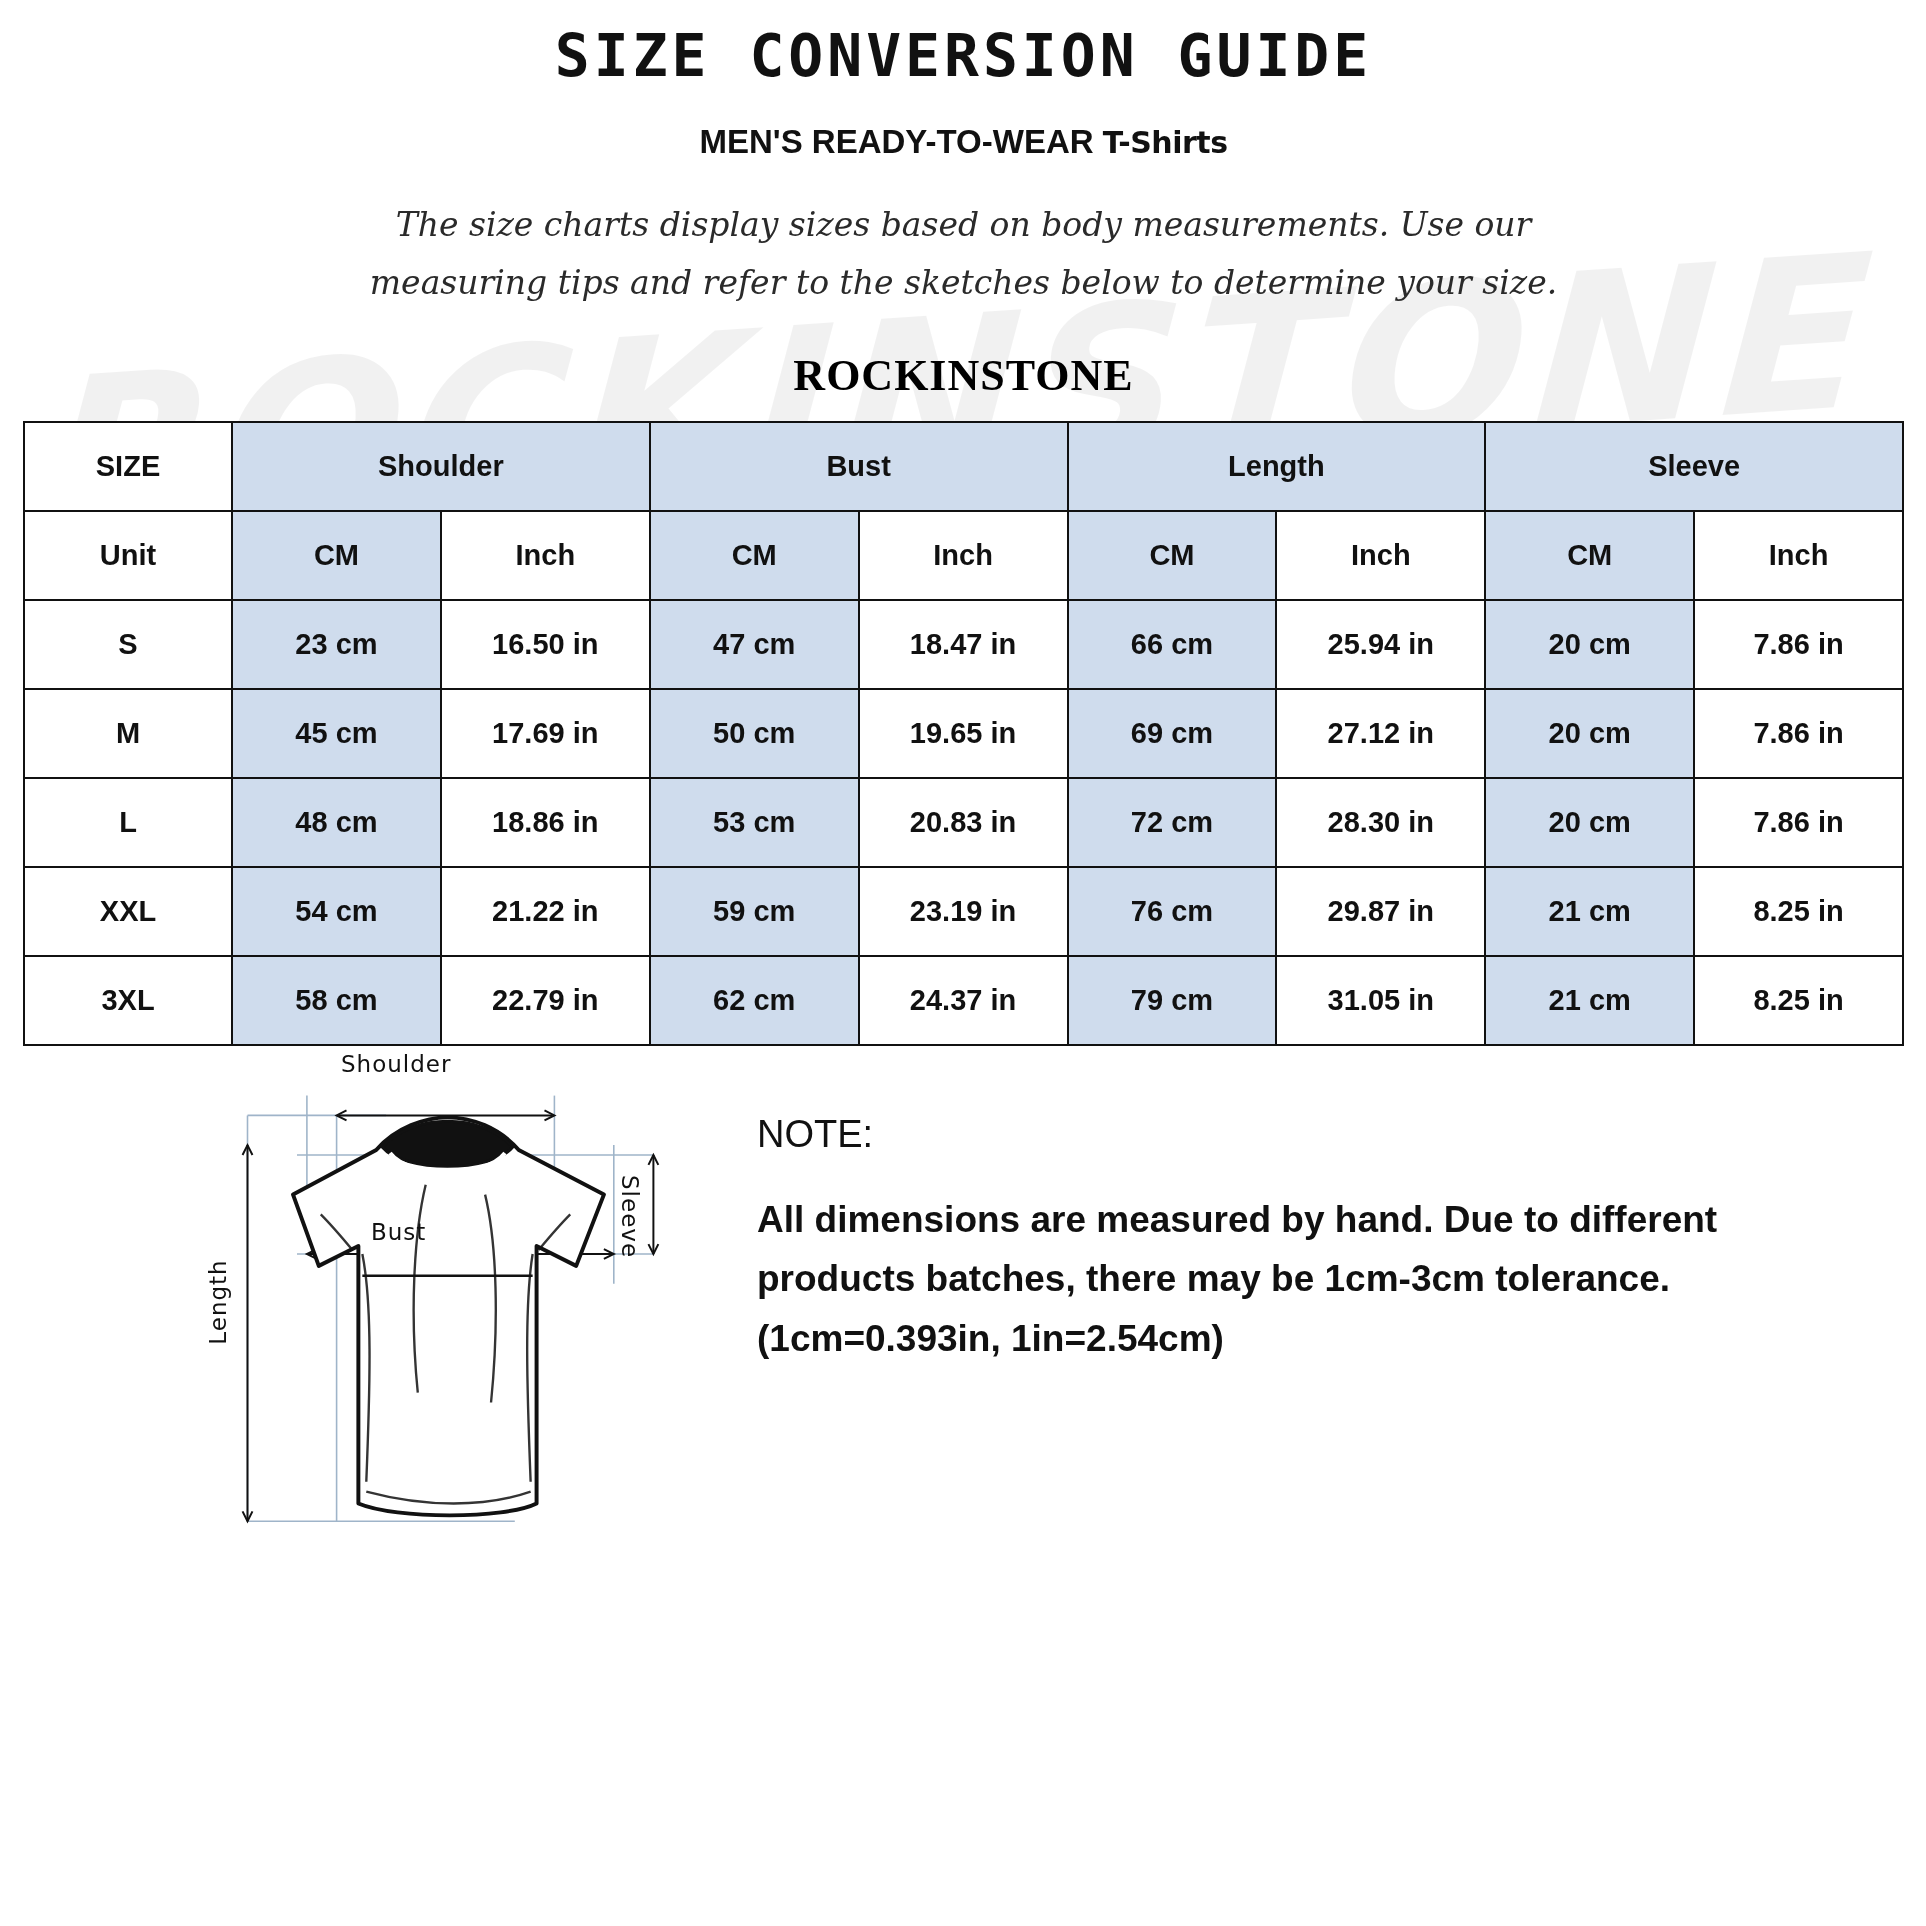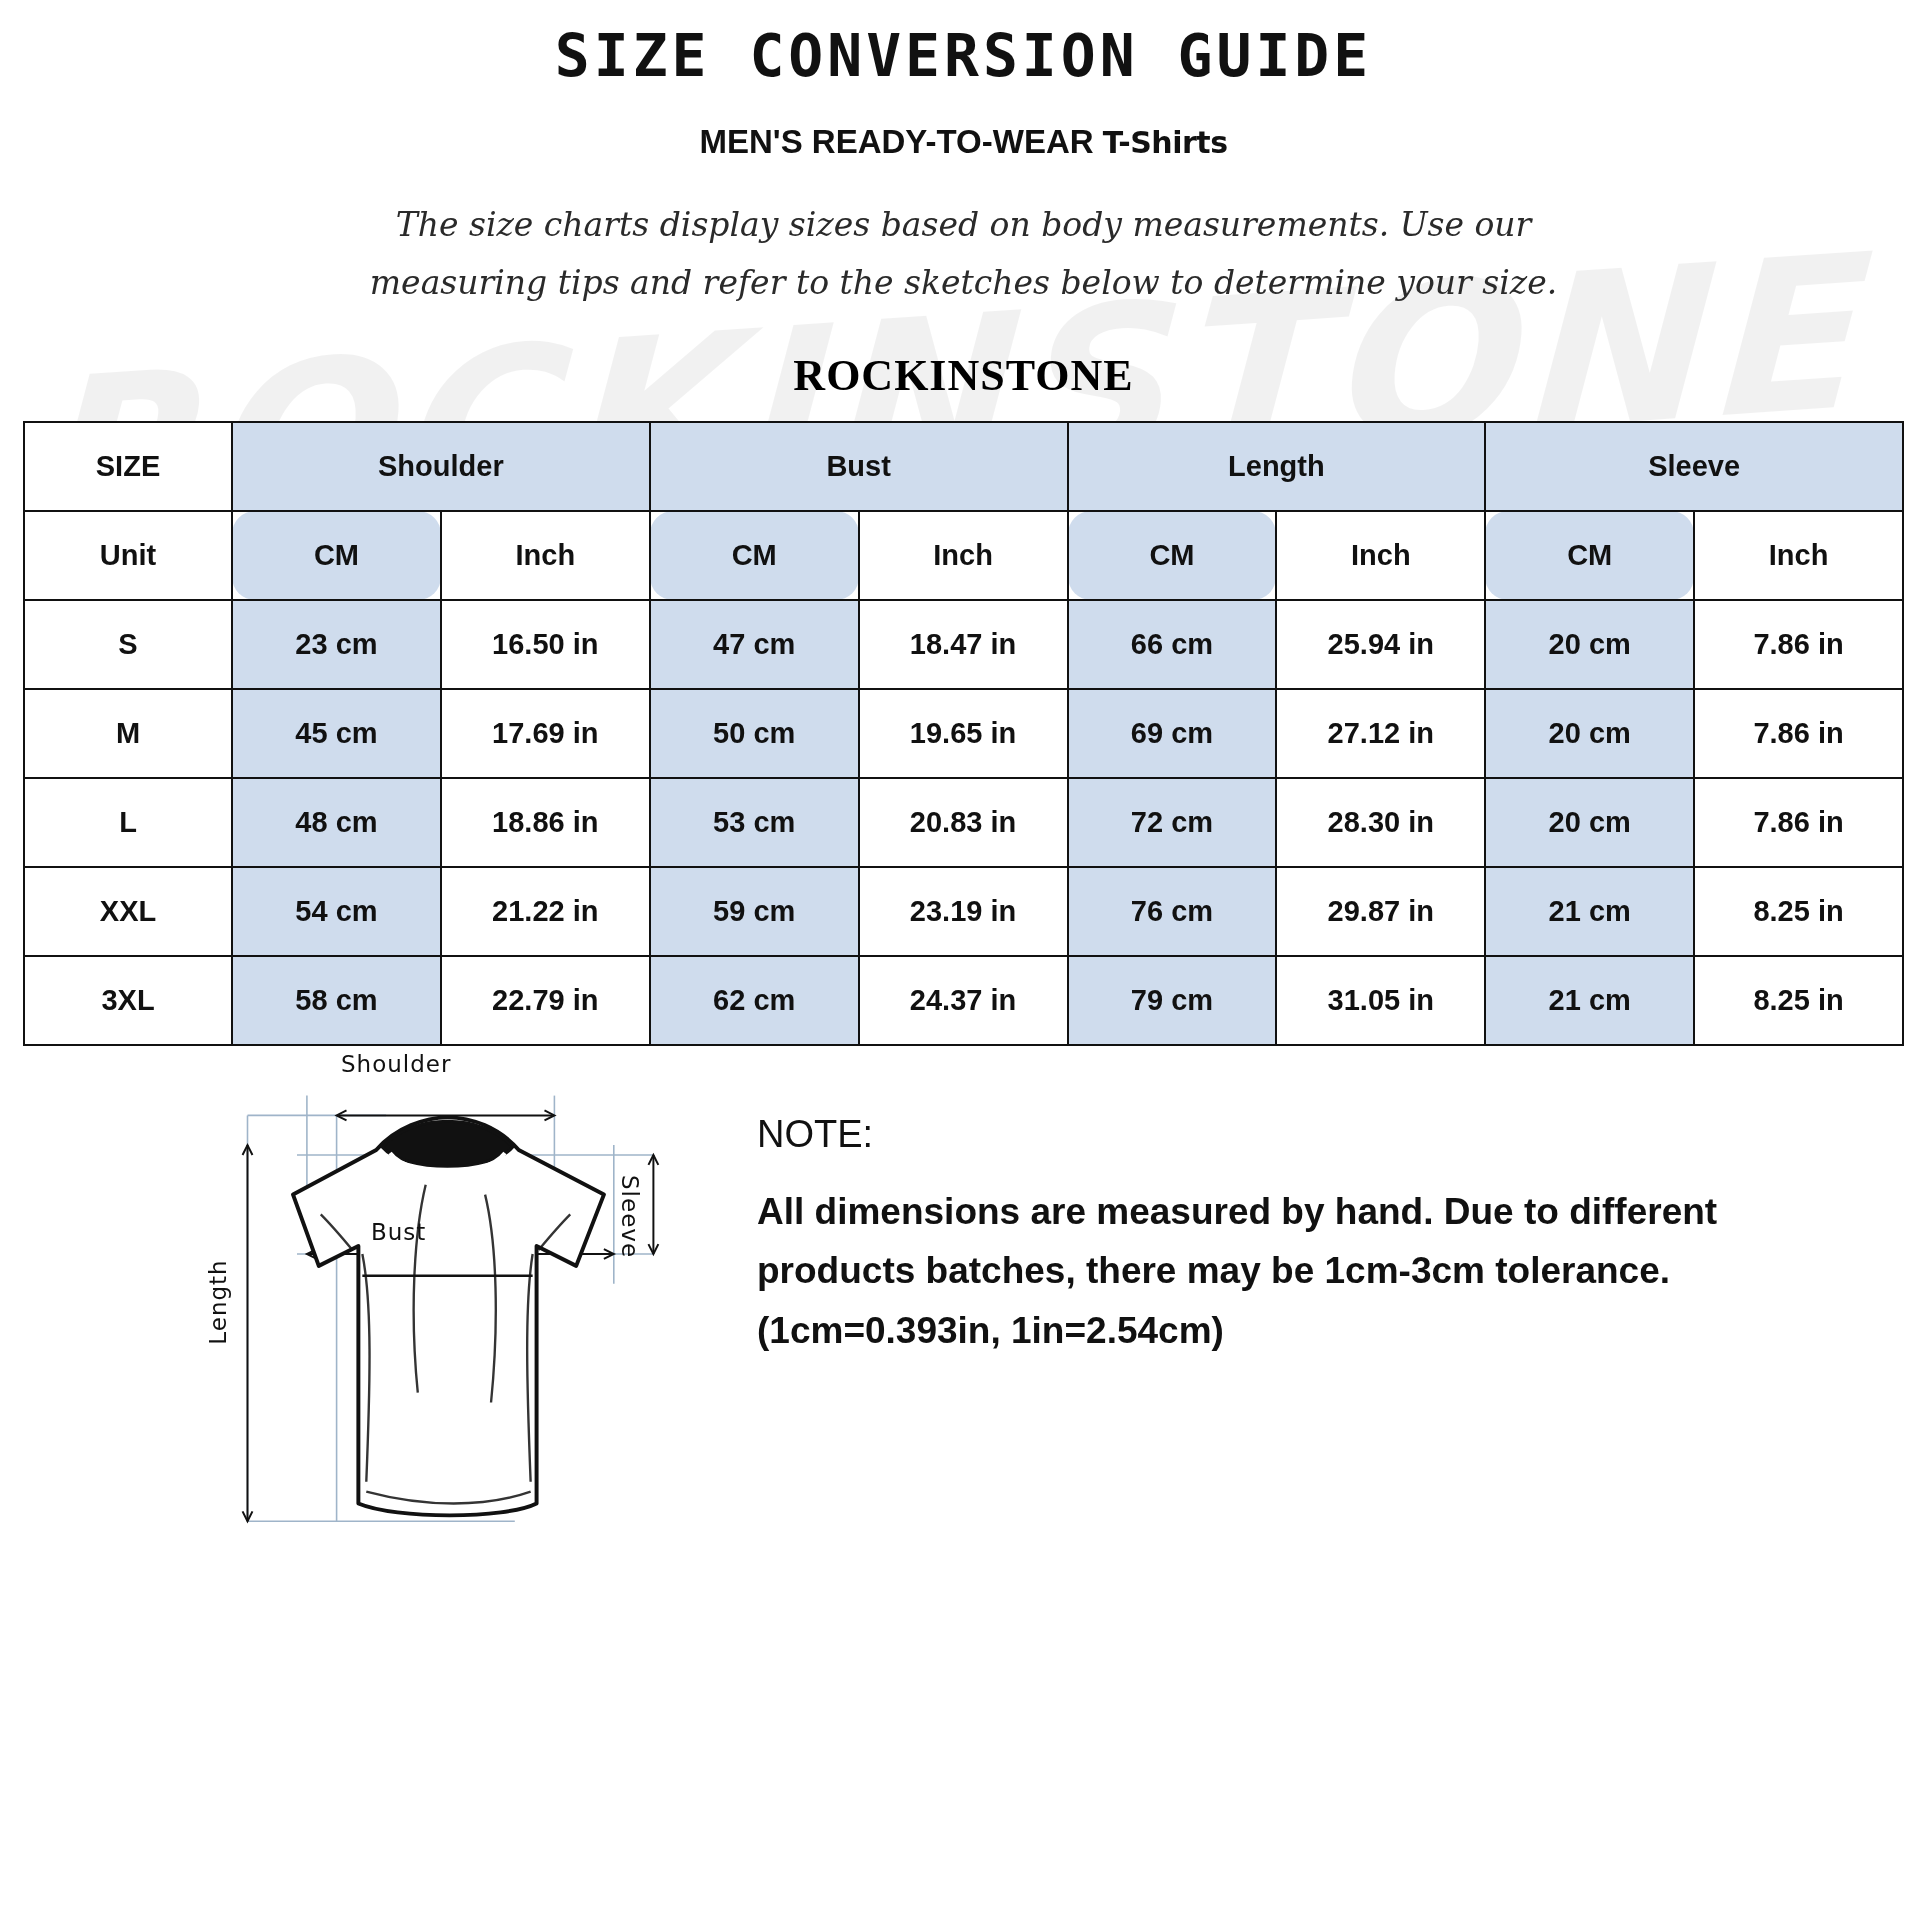--- a/index.html
+++ b/index.html
@@ -100,21 +100,21 @@
     font-size: 29px;
     font-weight: 700;
     color: #111;
     height: 87px;
     padding: 0;
   }
   td.shaded, th.shaded { background: #cfdced; }
   td.plain, th.plain { background: #ffffff; }
   th.grouphdr { font-size: 30px; }
   td.sizecol { font-size: 29px; }
-  td.unitcell { font-size: 28px; font-weight: 700; border-radius: 23px; }
+  td.unitcell { font-size: 28px; font-weight: 700; }
   td.datacell { font-weight: 400; font-size: 29px; }
   col.c-size { width: 208px; }
 
   
   .bottom {
     display: flex;
     align-items: flex-start;
     margin-top: 10px;
     padding-left: 188px;
   }
@@ -126,21 +126,21 @@
   }
   .note {
     flex: 1;
     padding-left: 54px;
     padding-top: 57px;
   }
   .note-title {
     font-size: 38px;
     font-weight: 400;
     color: #111;
-    margin-bottom: 26px;
+    margin-bottom: 34px;
   }
   .note-body {
     font-size: 37px;
     font-weight: 700;
     line-height: 1.62;
     color: #111;
     max-width: 1079px;
   }
   .sk-label {
     position: absolute;

